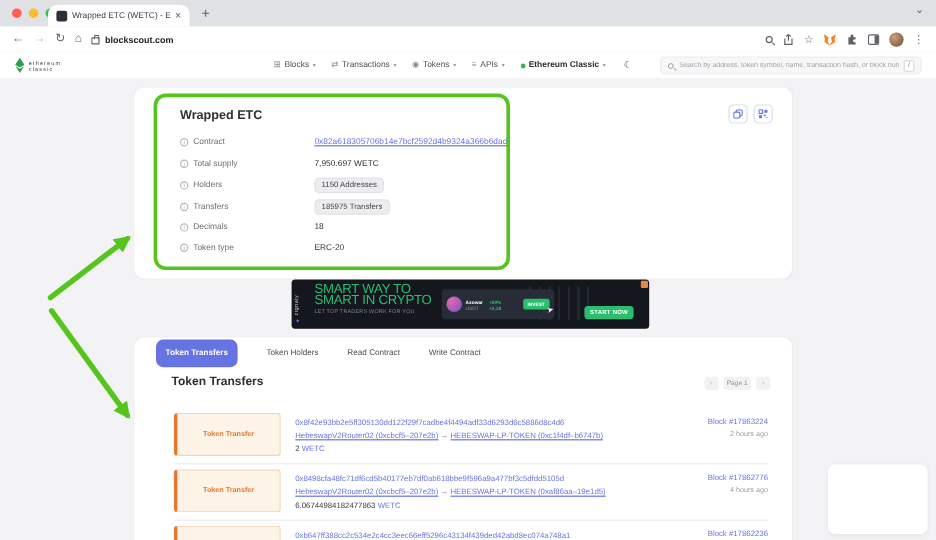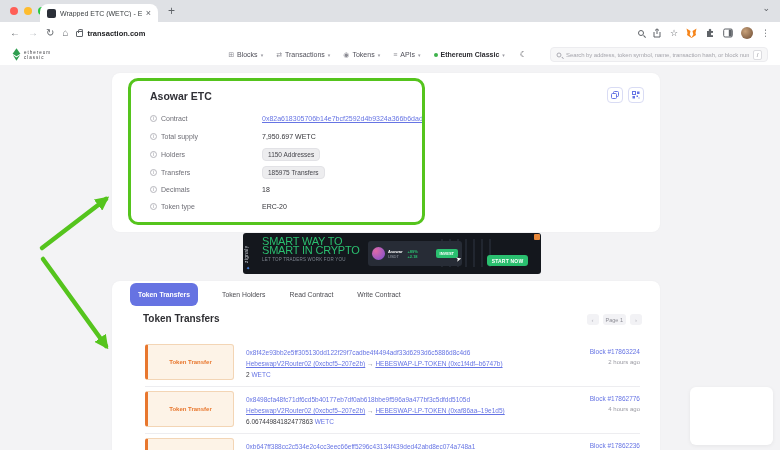--- a/index.html
+++ b/index.html
@@ -153,21 +153,21 @@
   <span class="tabchev">⌄</span>
 </div>
 
 <div class="urlbar">
   <span class="navico">←</span>
   <span class="navico dis">→</span>
   <span class="navico">↻</span>
   <span class="navico">⌂</span>
   <div class="urltext">
     <span class="lock"></span>
-    <b>transaction.com</b>
+    <b>blockscout.com</b>
   </div>
   <div class="chromicons">
     <span class="lens"></span>
     <svg width="10" height="10" viewBox="0 0 10 10">
         <path d="M2 4v5h6V4" fill="none" stroke="#5f6368" stroke-width="1"></path>
         <path d="M5 6V1M3 2.5L5 .8l2 1.7" fill="none" stroke="#5f6368" stroke-width="1"></path>
       </svg>
     <span class="star">☆</span>
     <svg width="11" height="10" viewBox="0 0 11 10">
         <polygon points="0.5,0.5 4.5,3 3.7,6.5 5.5,9.5 7.3,6.5 6.5,3 10.5,0.5 9.5,5 10,7 5.5,10 1,7 1.5,5" fill="#f6851b"></polygon>
@@ -226,21 +226,21 @@
       <span class="lens"></span>
       <span class="ph">Search by address, token symbol, name, transaction hash, or block number</span>
       <span class="slash">/</span>
     </div>
   </div>
 </div>
 
 <div class="main">
 
   <div class="card card1">
-    <div class="cardtitle">Asowar ETC</div>
+    <div class="cardtitle">Wrapped ETC</div>
     <div class="cardbtns">
       <span class="iconbtn">
         <svg width="8" height="8" viewBox="0 0 8 8">
             <rect x="2.5" y="0.5" width="5" height="5" rx="1" fill="none" stroke="#6674e4"></rect>
             <rect x="0.5" y="2.5" width="5" height="5" rx="1" fill="#fff" stroke="#6674e4"></rect>
           </svg>
       </span>
       <span class="iconbtn">
         <svg width="8" height="8" viewBox="0 0 8 8">
             <rect x="0.5" y="0.5" width="3" height="3" fill="none" stroke="#6674e4"></rect>

